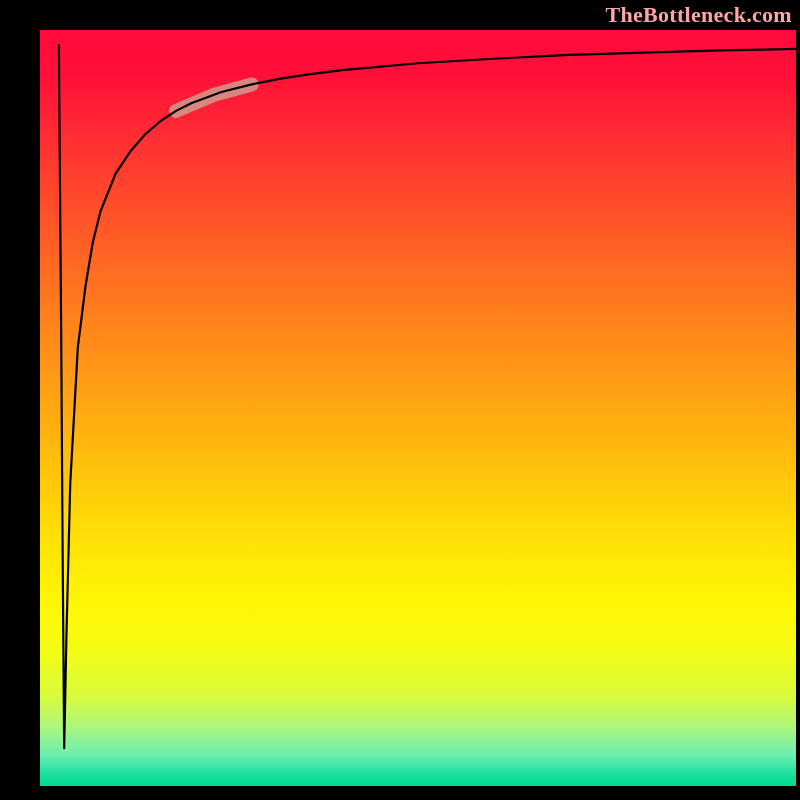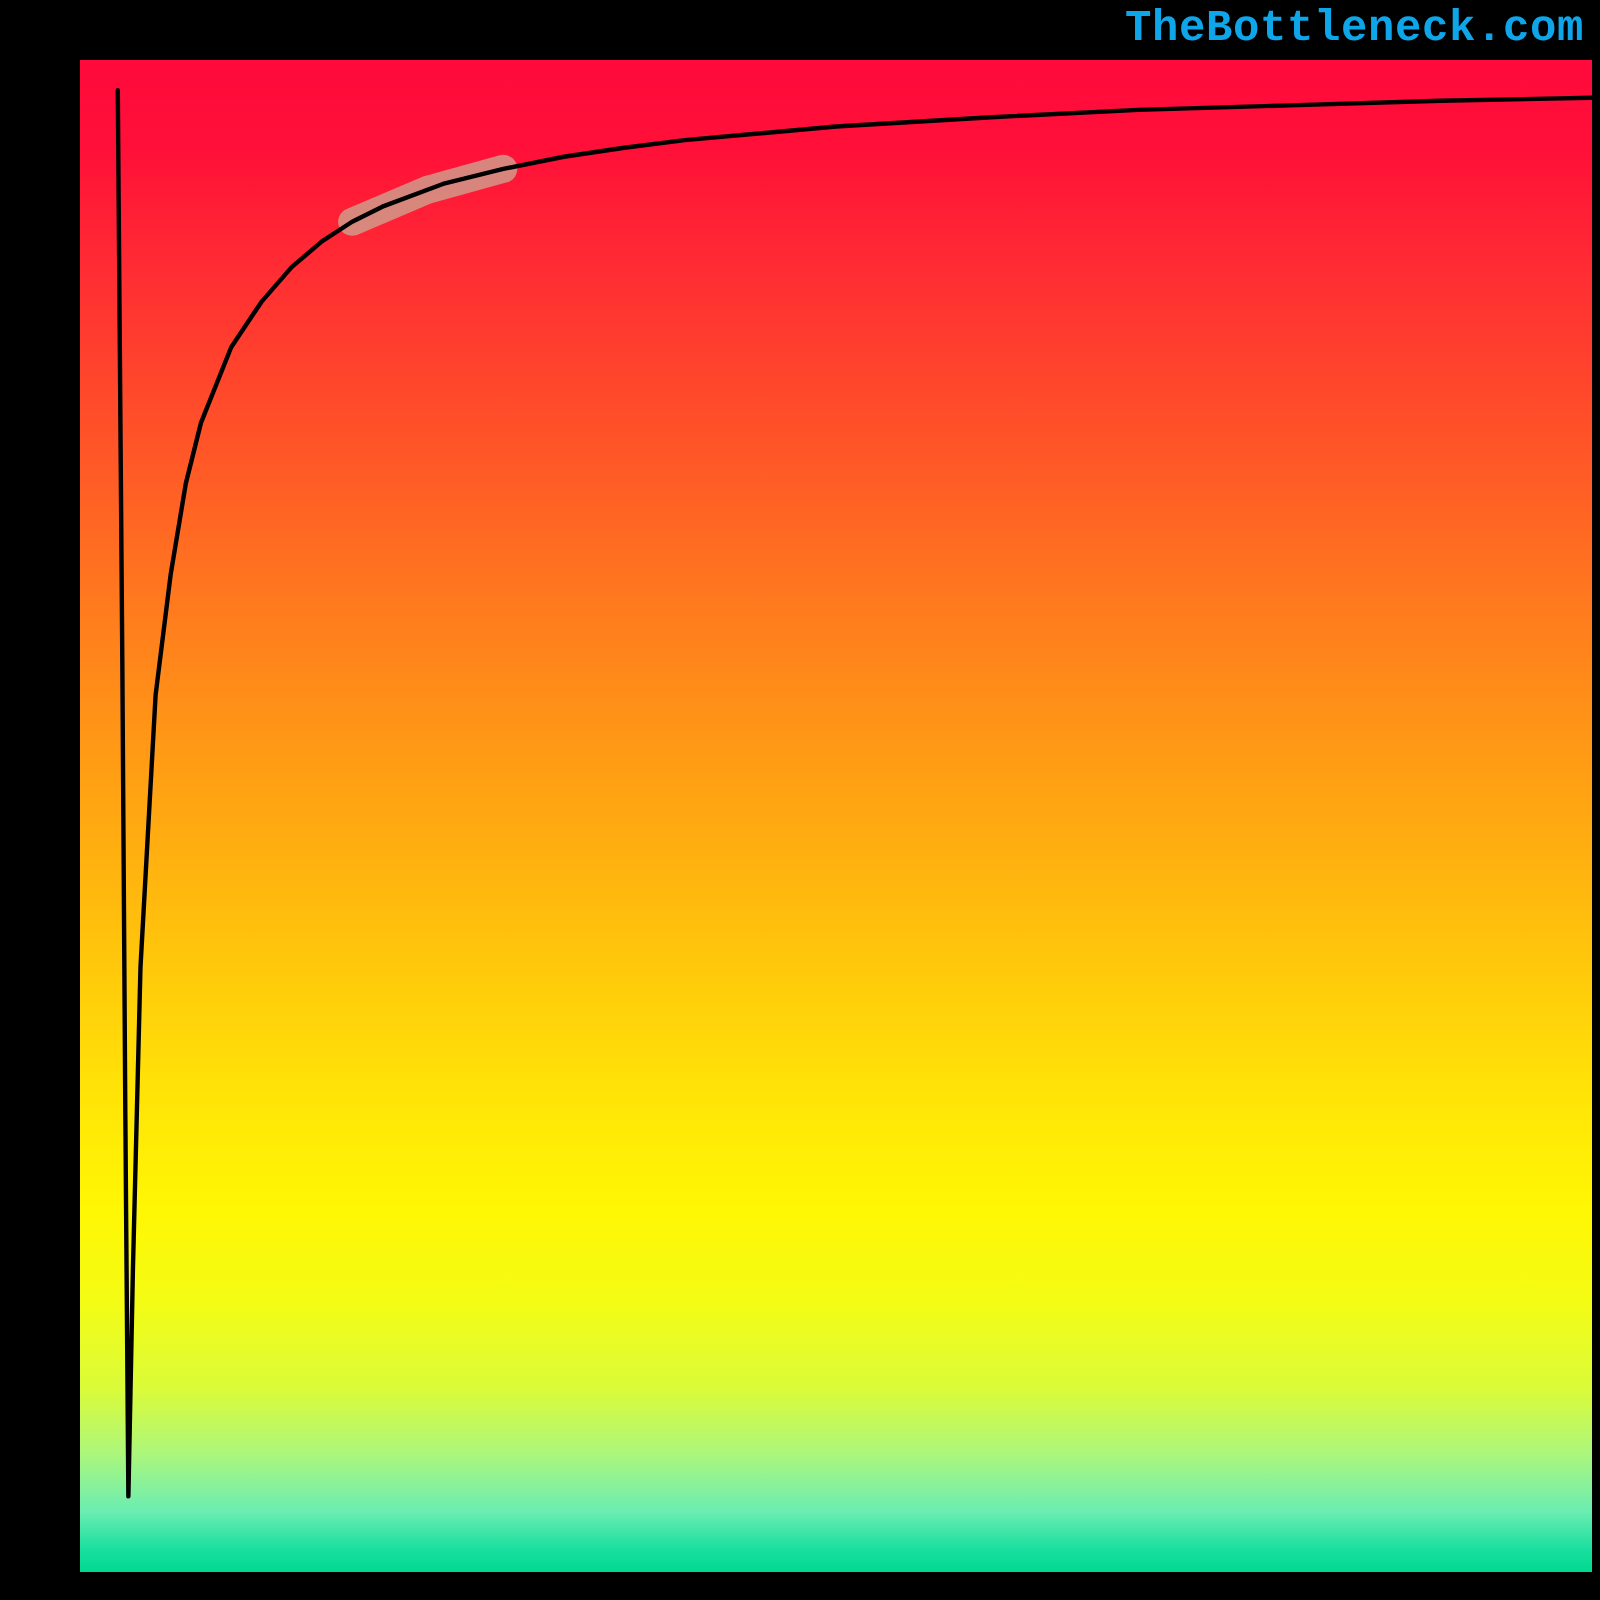--- a/index.html
+++ b/index.html
@@ -14,25 +14,25 @@
   .frame {
     position: relative;
     width: 800px;
     height: 800px;
     background: #000;
   }
   .watermark {
     position: absolute;
     top: 2px;
     right: 8px;
-    color: #0ea5e9;
+    color: #fca5a5;
     font-size: 22px;
     font-weight: 600;
     letter-spacing: 0.3px;
-    font-family: Liberation Mono, monospace;
+    font-family: Liberation Serif, serif;
     z-index: 5;
   }
   .plot-area {
     position: absolute;
     left: 40px;
     top: 30px;
     width: 756px;
     height: 756px;
     overflow: hidden;
   }

